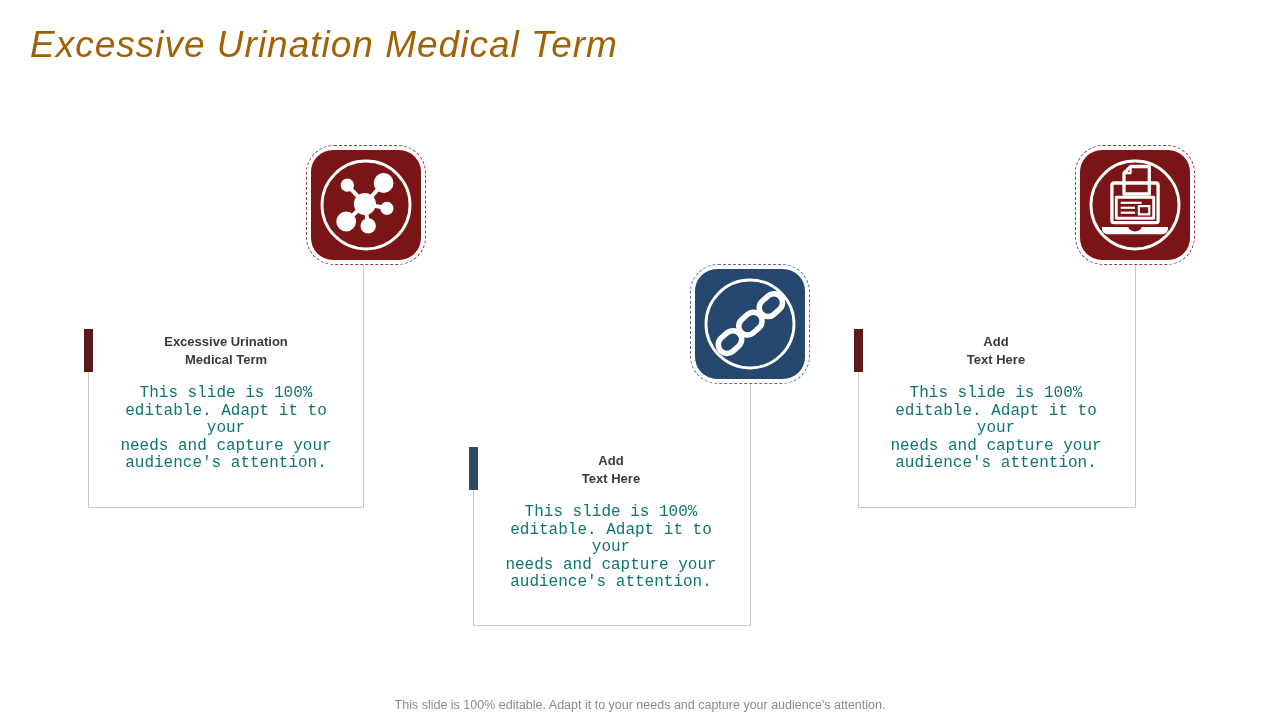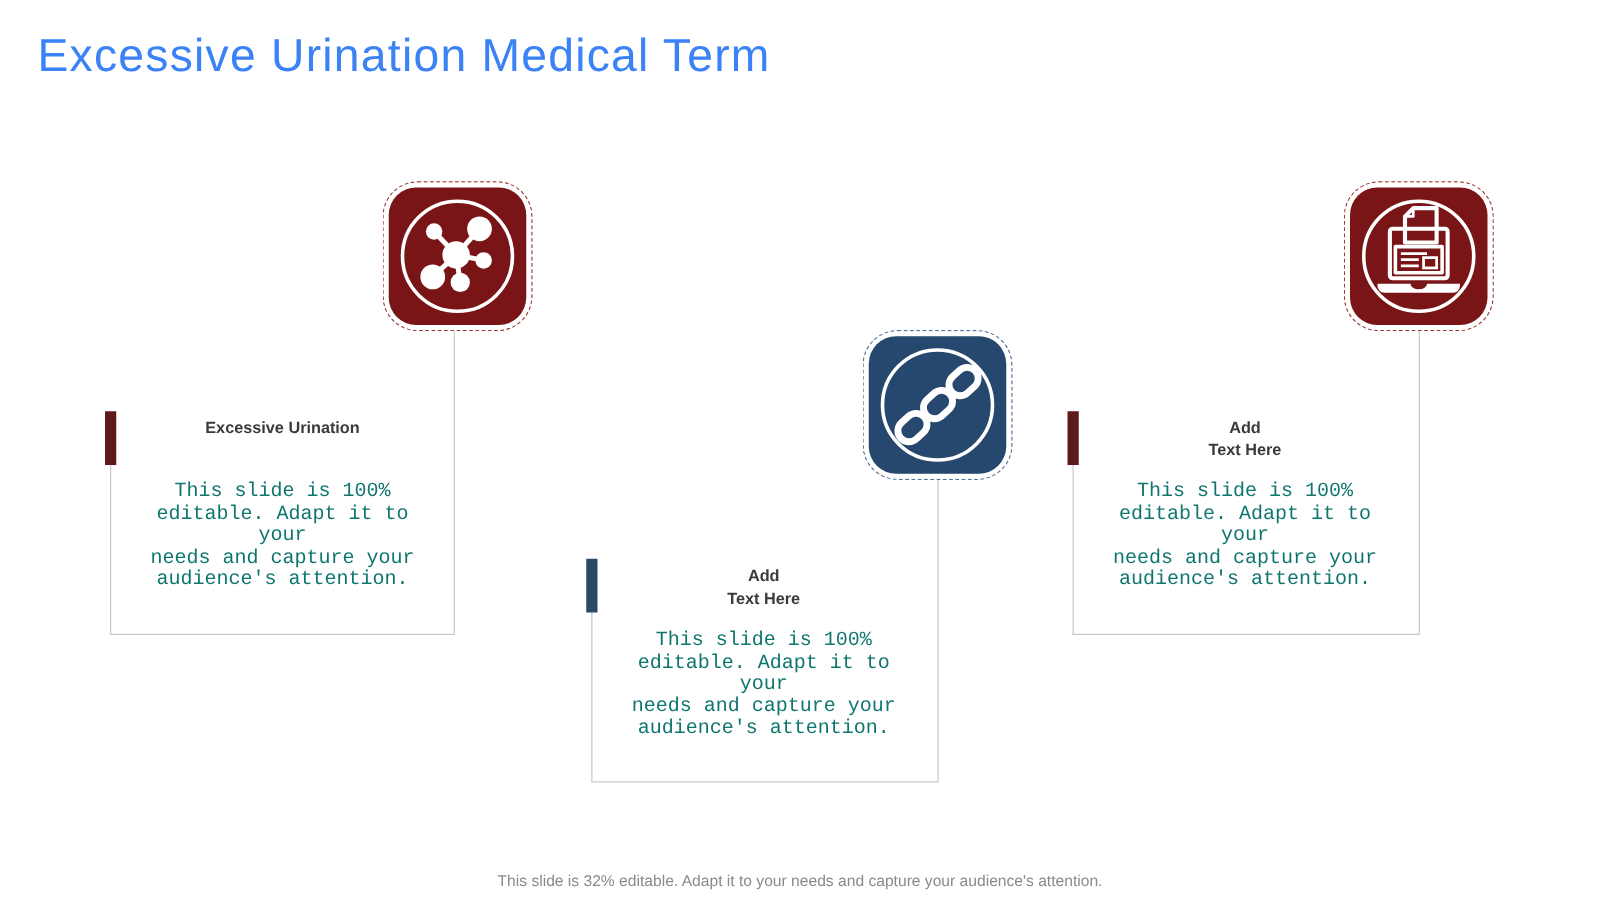--- a/index.html
+++ b/index.html
@@ -12,22 +12,23 @@
     font-family: "Liberation Sans", sans-serif;
   }
 
   .slide-title {
     position: absolute;
     left: 30px;
     top: 24px;
     font-size: 37px;
     font-weight: 400;
     letter-spacing: 1px;
-    color: #3b82f6;
+    color: #a16207;
     white-space: nowrap;
+    font-style: italic;
   }
 
   
   .icon-wrap {
     position: absolute;
     width: 110px;
     height: 110px;
     border-radius: 28px;
     border: 1.5px dashed #9b3b36;
     padding: 4px;
@@ -142,20 +143,21 @@
         <circle cx="66" cy="30" r="9" fill="#fff"></circle>
         <circle cx="69" cy="53" r="6" fill="#fff"></circle>
         <circle cx="52" cy="69" r="7" fill="#fff"></circle>
         <circle cx="32" cy="65" r="9" fill="#fff"></circle>
       </svg>
     </div>
   </div>
   <div id="s1-bar" class="accent-bar"></div>
   <div id="s1-title" class="box-title">
     <div>Excessive Urination</div>
+    <div>Medical Term</div>
   </div>
   <div id="s1-body" class="box-body">
     <div>This slide is 100%</div>
     <div>editable. Adapt it to your</div>
     <div>needs and capture your</div>
     <div>audience's attention.</div>
   </div>
 
   <div id="s2-conn" class="connector"></div>
   <div id="s2-box" class="text-box"></div>
@@ -210,15 +212,15 @@
     <div>Add</div>
     <div>Text Here</div>
   </div>
   <div id="s3-body" class="box-body">
     <div>This slide is 100%</div>
     <div>editable. Adapt it to your</div>
     <div>needs and capture your</div>
     <div>audience's attention.</div>
   </div>
 
-  <div class="footer-note">This slide is 32% editable. Adapt it to your needs and capture your audience's attention.</div>
+  <div class="footer-note">This slide is 100% editable. Adapt it to your needs and capture your audience's attention.</div>
 
 </div>
 
 </body></html>

